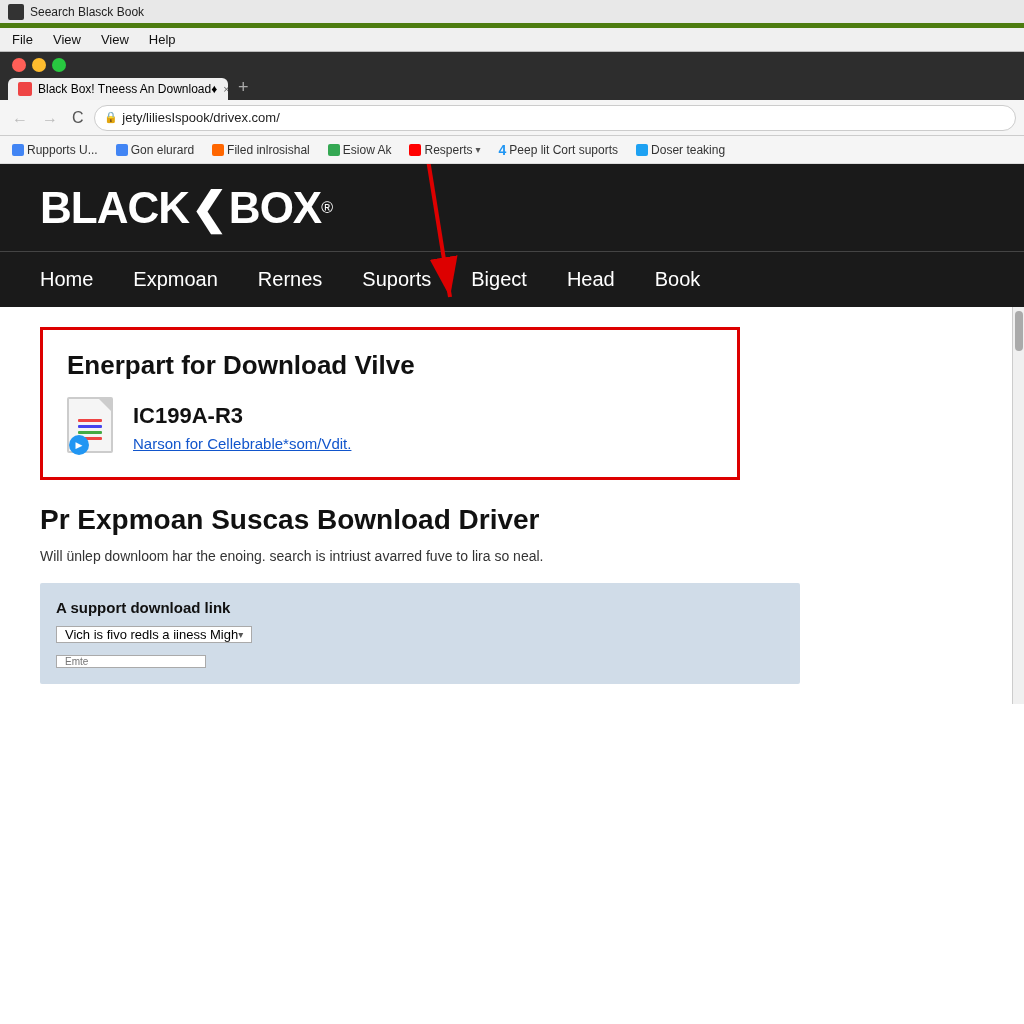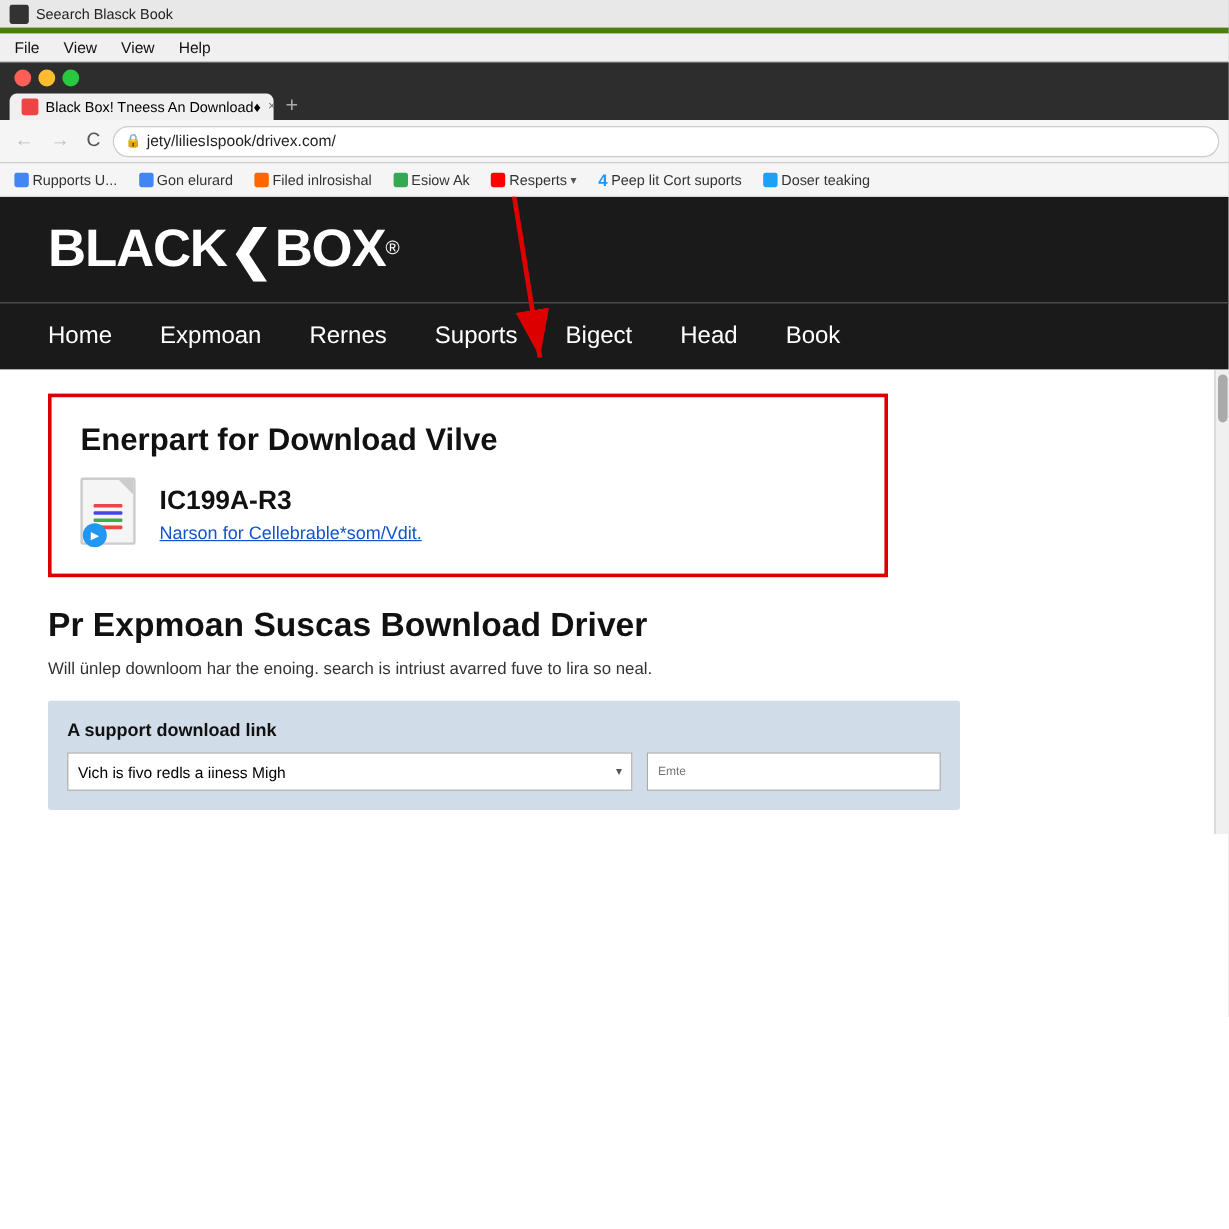--- a/index.html
+++ b/index.html
@@ -336,20 +336,21 @@
     .support-box-title {
       font-size: 15px;
       font-weight: bold;
       color: #111;
       margin-bottom: 10px;
     }
     .support-form {
       display: flex;
       gap: 12px;
       align-items: flex-start;
+      flex-direction: column;
     }
     .support-select {
       flex: 2;
       height: 32px;
       border: 1px solid #aaa;
       background: white;
       padding: 0 8px;
       font-size: 13px;
       cursor: pointer;
       display: flex;

